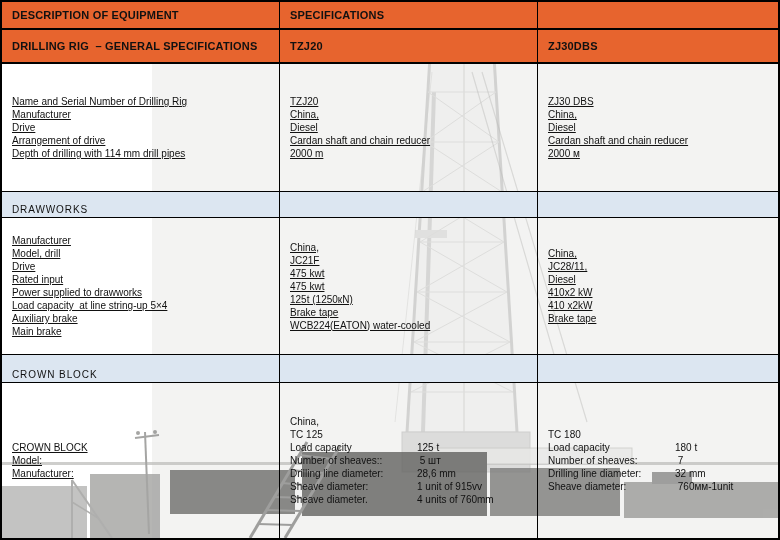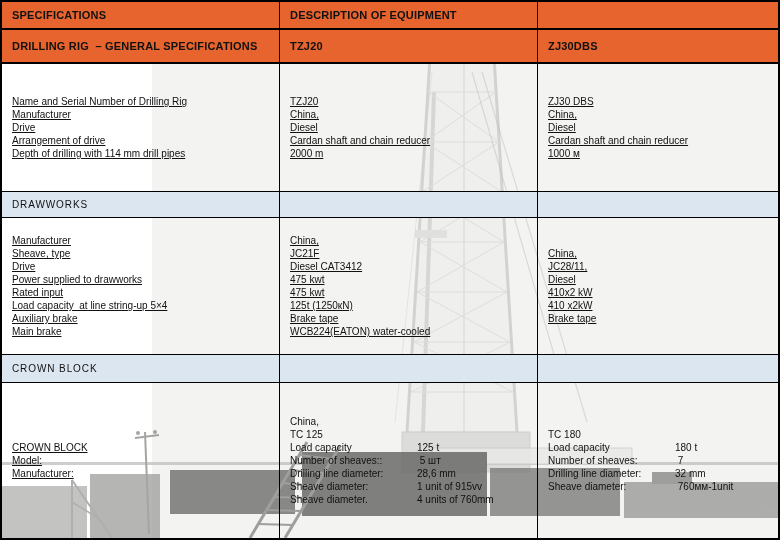--- a/index.html
+++ b/index.html
@@ -33,21 +33,21 @@
   .cell.rowlast { border-bottom:none; }
   .cell.hdr {
     background:#E7642E;
     border-bottom:2px solid #000;
     font-weight:bold; font-size:11px; letter-spacing:.2px;
     justify-content:center;
   }
   .cell.sect {
     background:#DCE6F1;
     font-size:10px; letter-spacing:.9px;
-    justify-content:center;
+    justify-content:flex-end;
   }
   .line { font-size:10px; line-height:13px; white-space:pre-wrap;text-decoration:underline; }
   .kv { display:flex; font-size:10px; line-height:13px; }
   .kv .k { width:127px; flex:none; white-space:pre-wrap; }
   .kv .v { flex:1; white-space:pre-wrap; }
   .hline { white-space:pre-wrap; }
 </style>
 </head>
 <body>
 
@@ -112,25 +112,25 @@
       <line x1="288" y1="468" x2="322" y2="471" stroke="#8a8a88" stroke-width="2"></line>
       <line x1="297" y1="453" x2="330" y2="457" stroke="#8a8a88" stroke-width="2"></line>
       <line x1="70" y1="536" x2="70" y2="478" stroke="#9c9c9a" stroke-width="2"></line>
       <line x1="70" y1="478" x2="110" y2="536" stroke="#9c9c9a" stroke-width="2"></line>
       <line x1="70" y1="500" x2="96" y2="516" stroke="#9c9c9a" stroke-width="1.5"></line>
     </g>
   </svg>
 
   <div class="tbl">
 
+    <div class="cell hdr c1">
+      <span class="hline">DESCRIPTION OF EQUIPMENT</span>
+    </div>
     <div class="cell hdr c2">
       <span class="hline">SPECIFICATIONS</span>
-    </div>
-    <div class="cell hdr c1">
-      <span class="hline">DESCRIPTION OF EQUIPMENT</span>
     </div>
     <div class="cell hdr c3">
       <span class="hline"></span>
     </div>
 
     <div class="cell hdr c1">
       <span class="hline">DRILLING RIG  – GENERAL SPECIFICATIONS</span>
     </div>
     <div class="cell hdr c2">
       <span class="hline">TZJ20</span>
@@ -151,43 +151,42 @@
       <div class="line">China,</div>
       <div class="line">Diesel</div>
       <div class="line">Cardan shaft and chain reducer</div>
       <div class="line">2000 m</div>
     </div>
     <div class="cell c3">
       <div class="line">ZJ30 DBS</div>
       <div class="line">China,</div>
       <div class="line">Diesel</div>
       <div class="line">Cardan shaft and chain reducer</div>
-      <div class="line">1000 м</div>
+      <div class="line">2000 м</div>
     </div>
 
     <div class="cell sect c1">
       <span>DRAWWORKS</span>
     </div>
     <div class="cell sect c2"></div>
     <div class="cell sect c3"></div>
 
     <div class="cell c1">
       <div class="line">Manufacturer</div>
-      <div class="line">Sheave, type</div>
+      <div class="line">Model, drill</div>
       <div class="line">Drive</div>
+      <div class="line">Rated input</div>
       <div class="line">Power supplied to drawworks</div>
-      <div class="line">Rated input</div>
       <div class="line">Load capacity  at line string-up 5×4</div>
       <div class="line">Auxiliary brake</div>
       <div class="line">Main brake</div>
     </div>
     <div class="cell c2">
       <div class="line">China,</div>
       <div class="line">JC21F</div>
-      <div class="line">Diesel CAT3412</div>
       <div class="line">475 kwt</div>
       <div class="line">475 kwt</div>
       <div class="line">125t (1250кN)</div>
       <div class="line">Brake tape</div>
       <div class="line">WCB224(EATON) water-cooled</div>
     </div>
     <div class="cell c3">
       <div class="line">China,</div>
       <div class="line">JC28/11,</div>
       <div class="line">Diesel</div>

